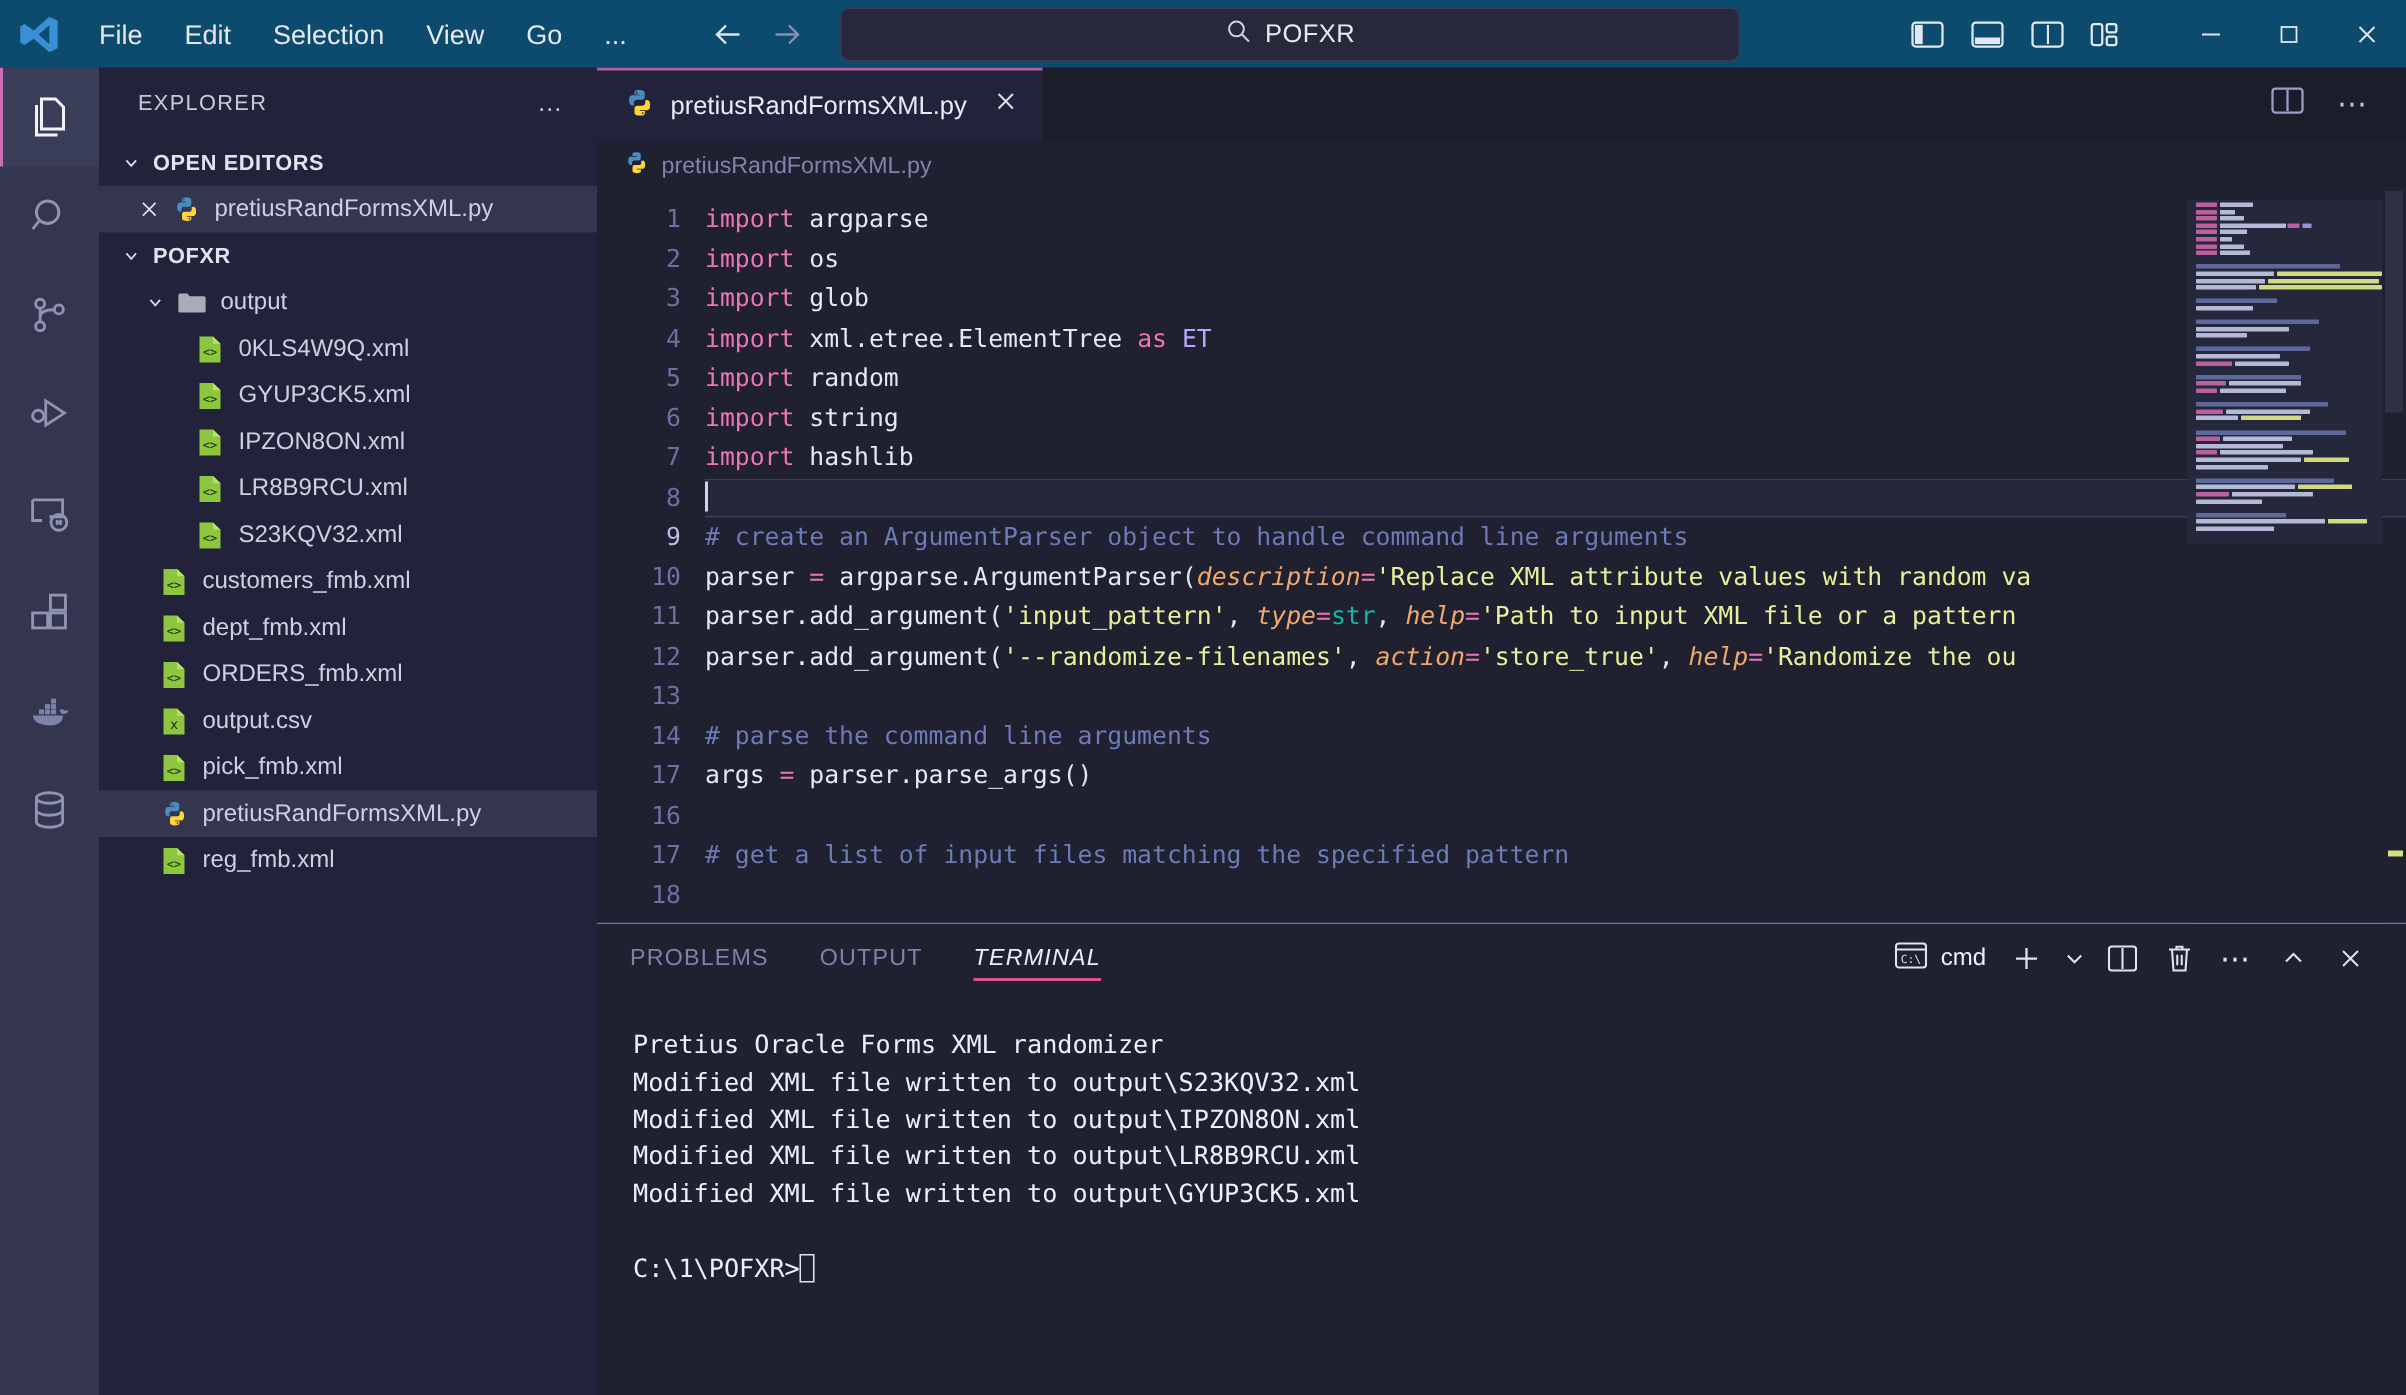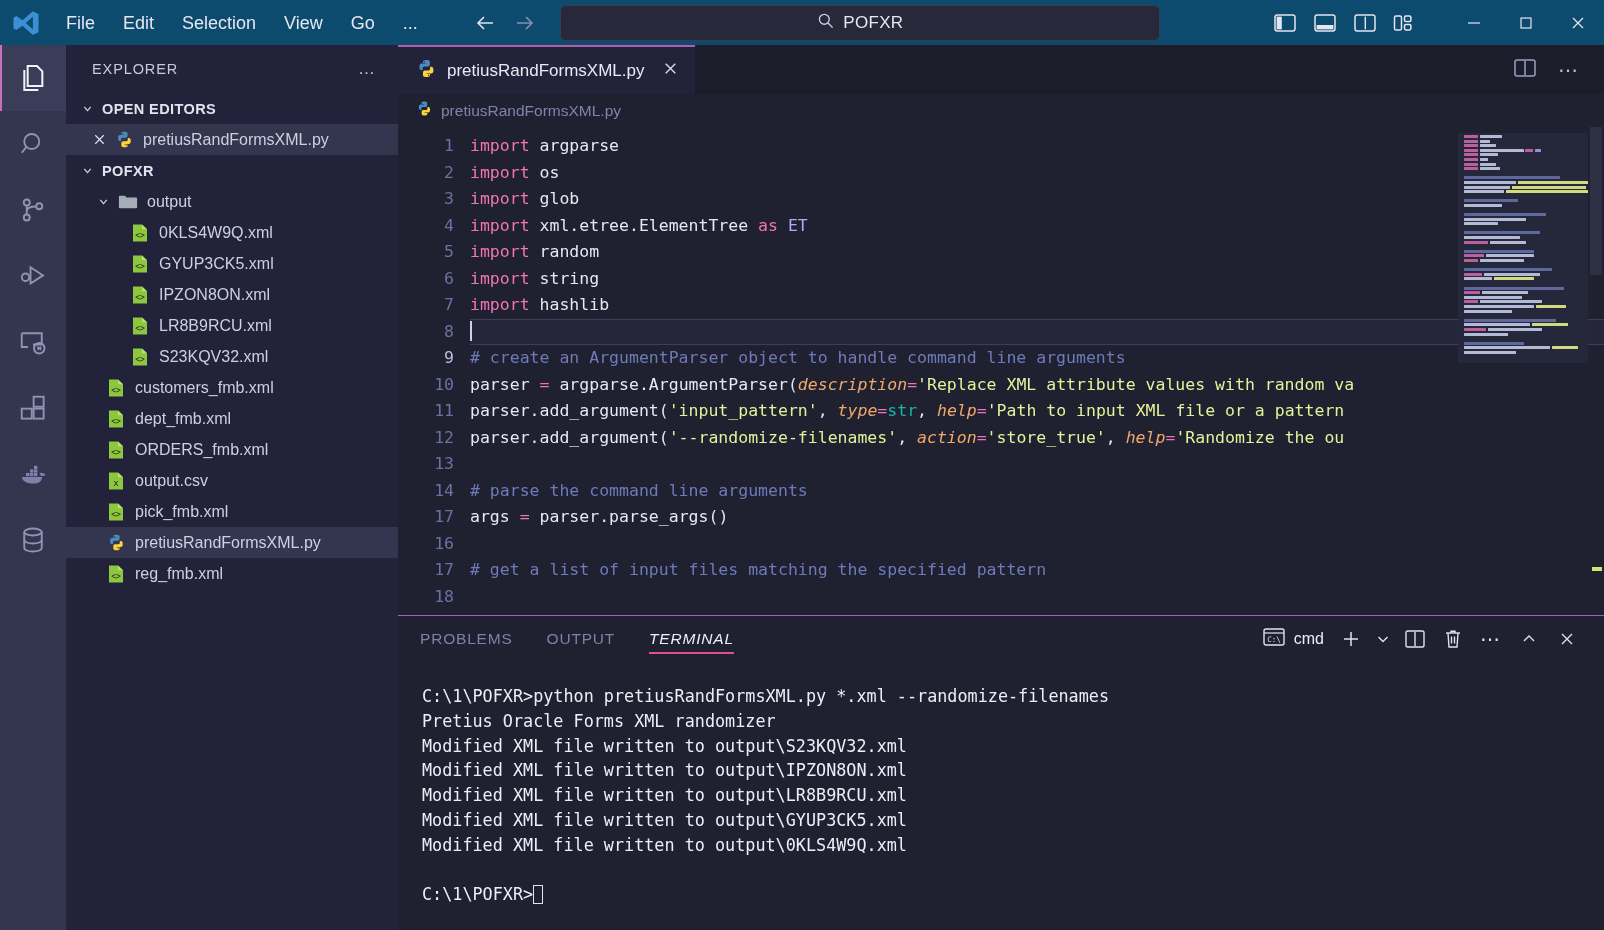--- a/index.html
+++ b/index.html
@@ -757,26 +757,24 @@
             </div>
             <div class="pa">
               <svg width="18" height="18" viewBox="0 0 18 18" stroke="#dfe2ef" stroke-width="1.35">
                   <path d="M4 4 L14 14 M14 4 L4 14"></path>
                 </svg>
             </div>
           </div>
         </div>
 
         <div class="terminal">
-          <div class="tl">C:\1\POFXR&gt;python pretiusRandFormsXML.py *.xml --randomize-filenames</div>
           <div class="tl">Pretius Oracle Forms XML randomizer</div>
           <div class="tl">Modified XML file written to output\S23KQV32.xml</div>
           <div class="tl">Modified XML file written to output\IPZON8ON.xml</div>
           <div class="tl">Modified XML file written to output\LR8B9RCU.xml</div>
           <div class="tl">Modified XML file written to output\GYUP3CK5.xml</div>
-          <div class="tl">Modified XML file written to output\0KLS4W9Q.xml</div>
           <div class="tl">&nbsp;</div>
           <div class="tl"><span>C:\1\POFXR&gt;</span><span class="tcursor"></span></div>
         </div>
       </div>
     </div>
   </div>
 </div>
 
 </body></html>

